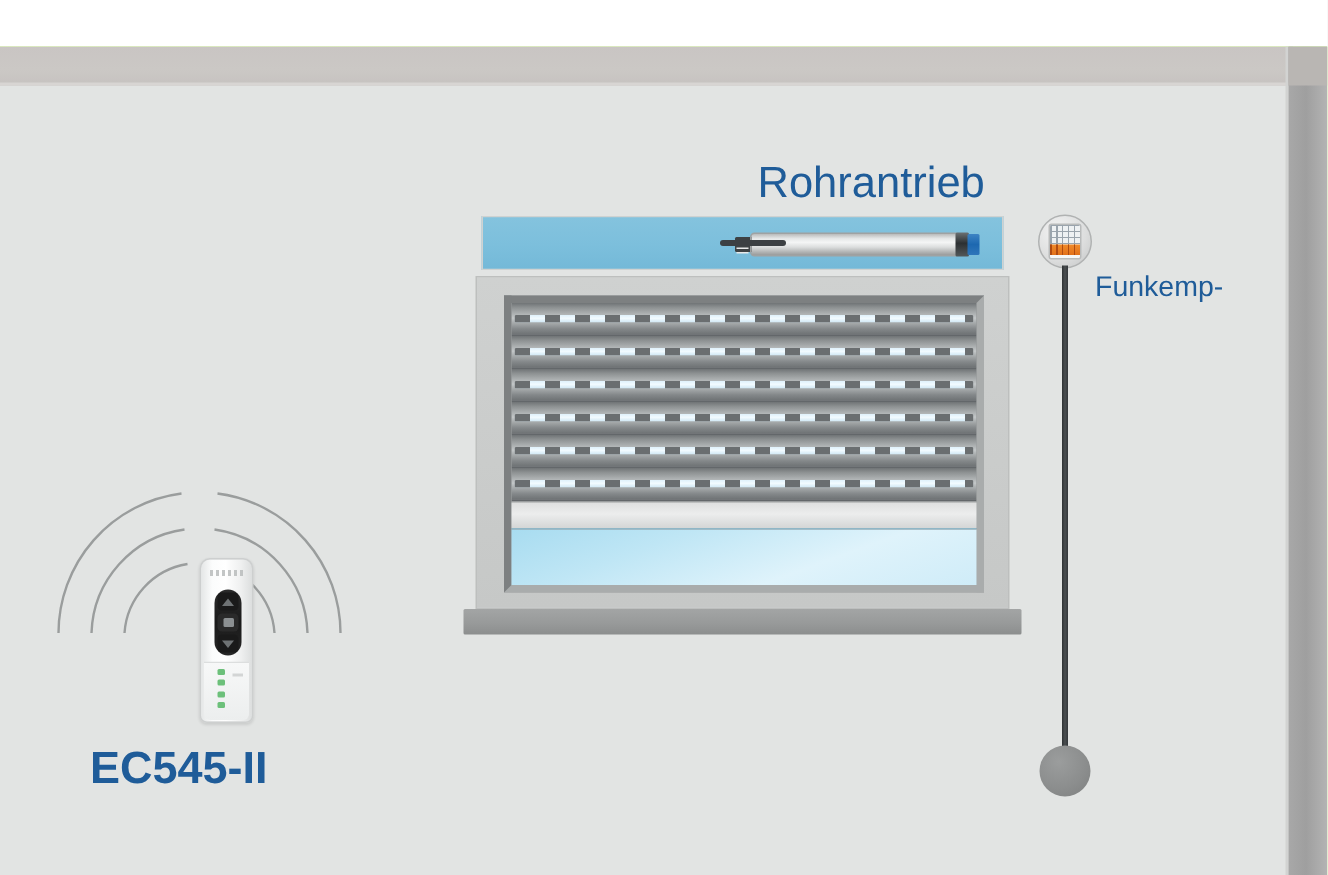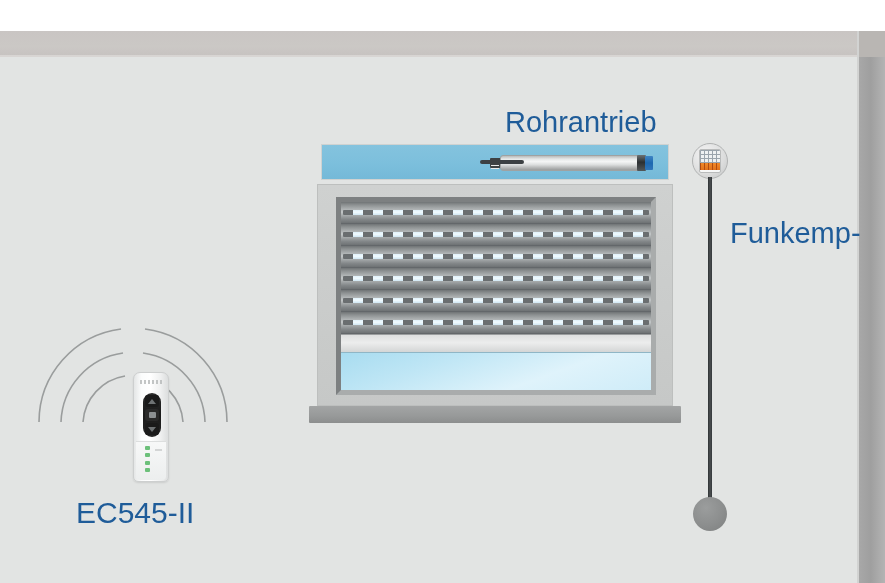--- a/index.html
+++ b/index.html
@@ -372,27 +372,28 @@
     font-family: "Liberation Sans", sans-serif;
     font-weight: 400;
     white-space: pre;
     line-height: 1.08;
   }
   .label-rohrantrieb {
     left: 505px; top: 76px;
     font-size: 29px;
   }
   .label-funkempfaenger {
-    left: 730px; top: 124px;
-    font-size: 29px;
+    left: 730px; top: 110px;
+    font-size: 19px;
     text-align: center;
   }
   .label-ec545 {
-    left: 76px; top: 466px;
+    left: 60px; top: 466px;
     font-size: 30px;
+    font-weight: bold;
   }
 </style>
 </head>
 <body>
 
 <div id="scene">
 
   <div class="wall"></div>
   <div class="ceiling-band"></div>
   <div class="ceiling-bevel-line"></div>

